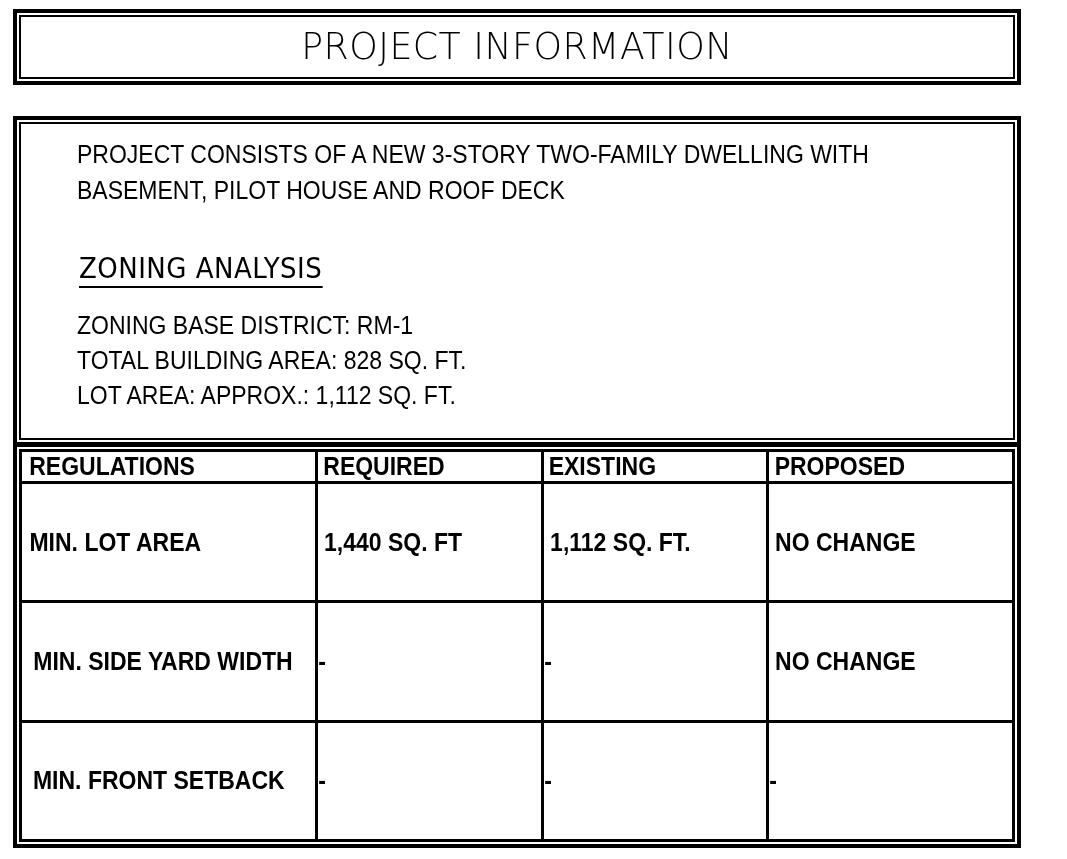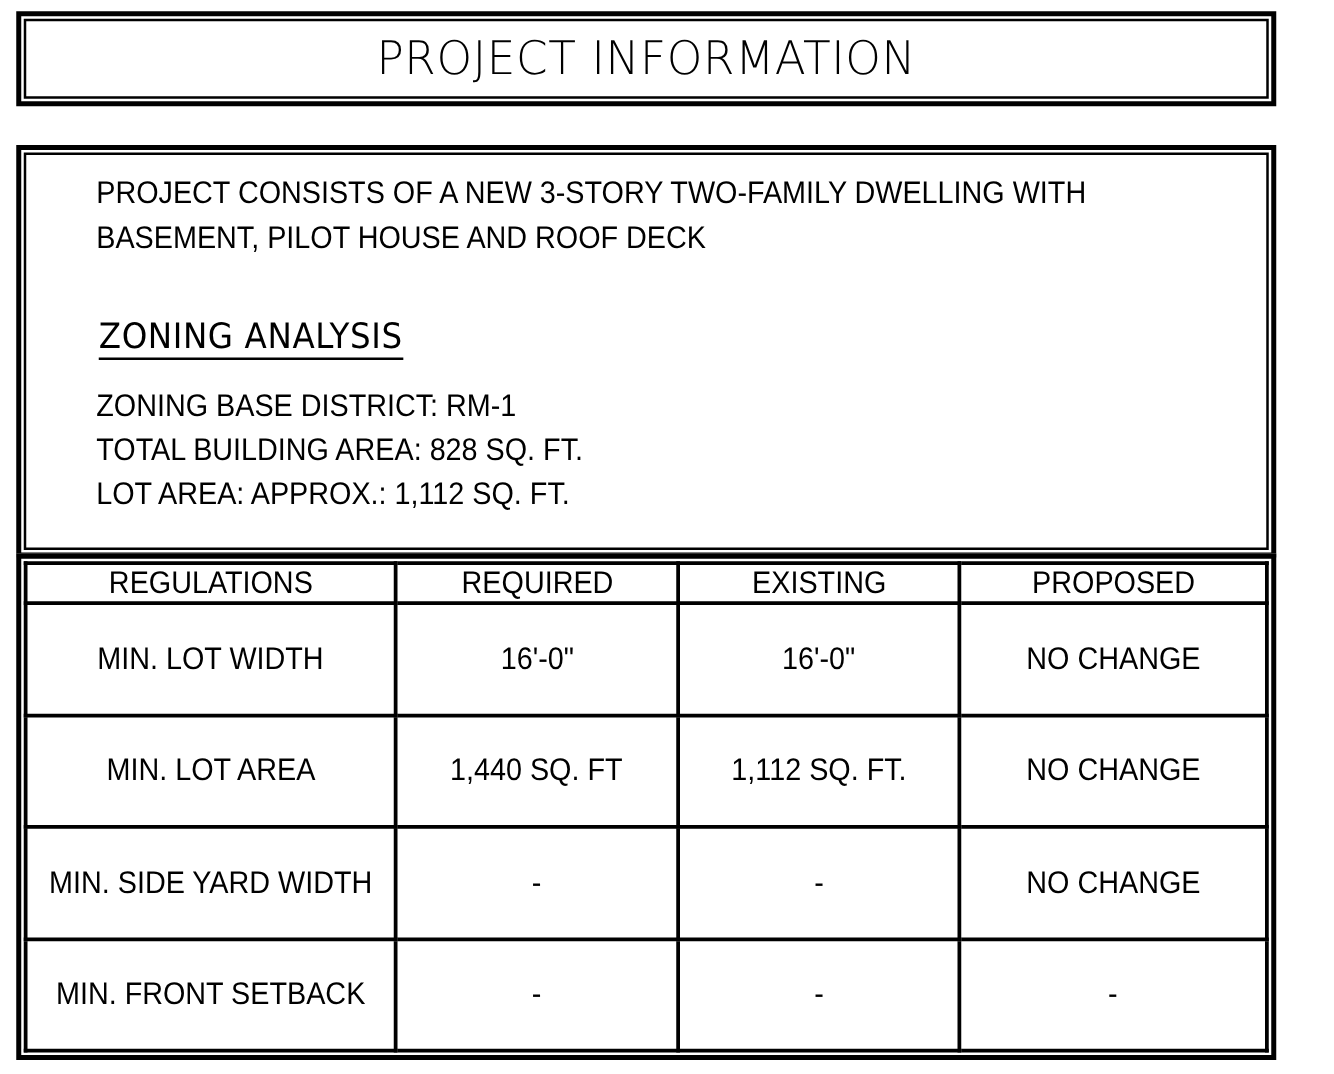--- a/index.html
+++ b/index.html
@@ -86,23 +86,23 @@
     left: 2px; top: 2px;
     width: calc(100% - 4px);
     height: calc(100% - 4px);
     border-collapse: collapse;
     table-layout: fixed;
     font-family: "Liberation Sans", sans-serif;
     font-size: 25px;
   }
   table.reg td, table.reg th {
     border: 3px solid #000;
-    text-align: center;
+    text-align: left;
     vertical-align: middle;
-    font-weight: normal;
+    font-weight: bold;
     padding: 0;
     white-space: nowrap;
     overflow: hidden;
   }
   table.reg td span, table.reg th span {
     display: inline-block;
     transform: scaleX(0.92);
   }
   col.c1 { width: 296px; }
   col.c2 { width: 226px; }
@@ -142,26 +142,20 @@
     <thead>
       <tr>
         <th><span>REGULATIONS</span></th>
         <th><span>REQUIRED</span></th>
         <th><span>EXISTING</span></th>
         <th><span>PROPOSED</span></th>
       </tr>
     </thead>
     <tbody>
       <tr>
-        <td><span>MIN. LOT WIDTH</span></td>
-        <td><span>16'-0"</span></td>
-        <td><span>16'-0"</span></td>
-        <td><span>NO CHANGE</span></td>
-      </tr>
-      <tr>
         <td><span>MIN. LOT AREA</span></td>
         <td><span>1,440 SQ. FT</span></td>
         <td><span>1,112 SQ. FT.</span></td>
         <td><span>NO CHANGE</span></td>
       </tr>
       <tr>
         <td><span>MIN. SIDE YARD WIDTH</span></td>
         <td><span>-</span></td>
         <td><span>-</span></td>
         <td><span>NO CHANGE</span></td>

